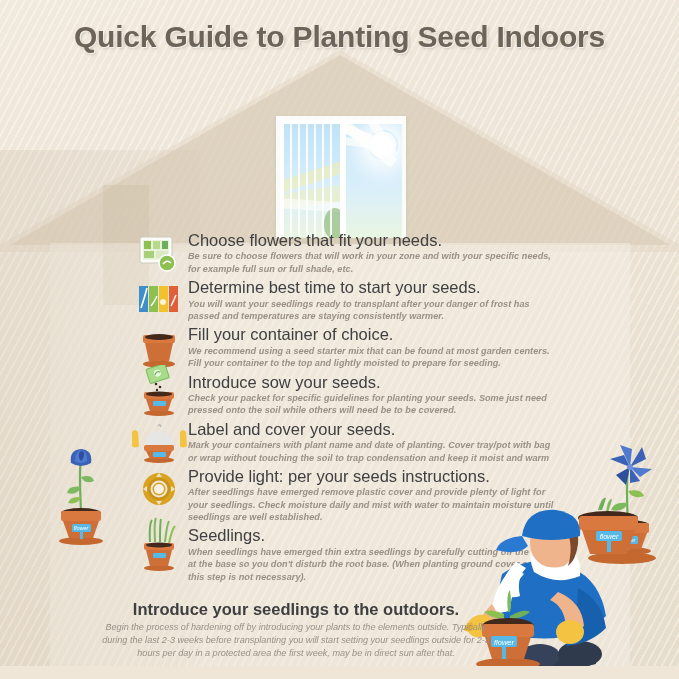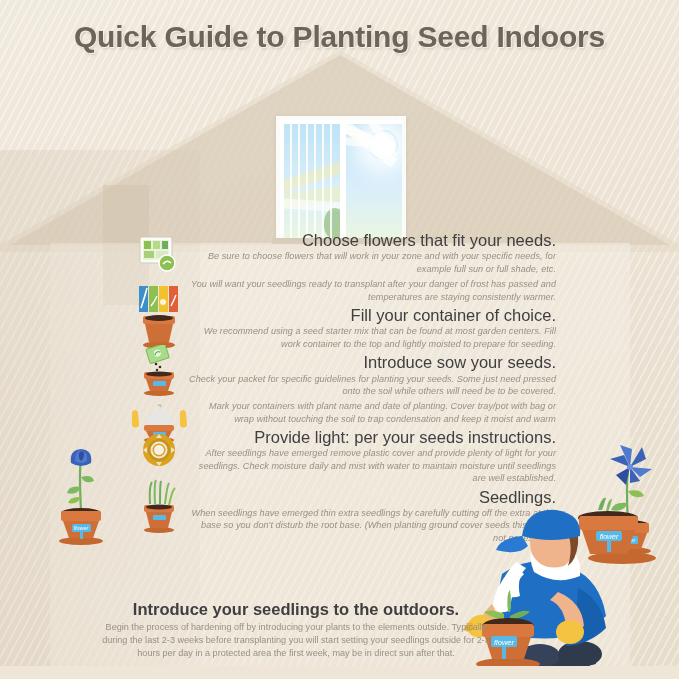--- a/index.html
+++ b/index.html
@@ -61,34 +61,34 @@
   .greenery{position:absolute;left:40px;bottom:0;width:22px;height:30px;border-radius:50% 50% 40% 40%;background:rgba(122,172,96,0.55);}
   .sill{position:absolute;left:272px;top:238px;width:138px;height:6px;background:rgba(215,204,184,0.85);}
 
   
   .title{
     position:absolute;left:0;right:0;top:20px;text-align:center;
     font-size:30px;font-weight:bold;color:#6d6459;letter-spacing:-0.2px;
     text-shadow:1px 1px 0 rgba(255,255,255,0.65),2px 2px 3px rgba(120,108,92,0.25);
   }
   
-  .steps{position:absolute;left:136px;top:231px;width:420px;text-align:right;}
+  .steps{position:absolute;left:136px;top:231px;width:420px;}
   .step{position:relative;padding-left:52px;margin-bottom:2px;}
   .step-icon{position:absolute;left:0;top:2px;width:46px;height:42px;}
   .step h3{
     margin:0;font-size:16.5px;font-weight:normal;color:#3f3f41;line-height:1.12;
   }
   .step p{
     margin:1px 0 3px 0;font-size:9.1px;font-style:italic;color:#9a9086;
-    line-height:1.36;letter-spacing:0.05px;
+    line-height:1.36;letter-spacing:0.05px;font-weight:bold;
   }
   
   .footer{position:absolute;left:96px;top:600px;width:400px;text-align:center;}
   .footer h3{margin:0;font-size:16.5px;font-weight:bold;color:#3f3f41;}
-  .footer p{margin:2px 0 0 0;font-size:9.1px;color:#9a9086;line-height:1.45;}
+  .footer p{margin:2px 0 0 0;font-size:9.1px;font-style:italic;color:#9a9086;line-height:1.45;}
 
   
   .sideflower{position:absolute;}
 
   
   .gardener{position:absolute;left:430px;top:496px;width:250px;height:183px;}
 </style>
 </head>
 <body>
 
@@ -153,34 +153,35 @@
           <rect x="3" y="6" width="9" height="26" fill="#3d8ec9"></rect>
           <rect x="13" y="6" width="9" height="26" fill="#8cc152"></rect>
           <rect x="23" y="6" width="9" height="26" fill="#f2c12e"></rect>
           <rect x="33" y="6" width="9" height="26" fill="#e1603a"></rect>
           <path d="M5 28 q4 -12 6 -20" stroke="#fff" stroke-width="1.6" fill="none"></path>
           <path d="M15 26 q4 -5 6 -10" stroke="#fff" stroke-width="1.4" fill="none"></path>
           <circle cx="27" cy="22" r="3" fill="#fff" opacity=".8"></circle>
           <path d="M35 26 q3 -6 5 -11" stroke="#fff" stroke-width="1.4" fill="none"></path>
         </svg>
       </div>
+      <h3>Determine best time to start your seeds.</h3>
       <p>You will want your seedlings ready to transplant after your danger of frost has passed and temperatures are staying consistently warmer.</p>
     </div>
 
     <div class="step">
       <div class="step-icon">
         <svg viewBox="0 0 46 42" width="46" height="42">
           <ellipse cx="23" cy="37" rx="16" ry="3.5" fill="#c4682f"></ellipse>
           <rect x="7" y="8" width="32" height="8" rx="2" fill="#d9793f"></rect>
           <path d="M9 16 L37 16 L33 34 L13 34 Z" fill="#cf6f38"></path>
           <ellipse cx="23" cy="10" rx="14" ry="3" fill="#43291b"></ellipse>
         </svg>
       </div>
       <h3>Fill your container of choice.</h3>
-      <p>We recommend using a seed starter mix that can be found at most garden centers. Fill work container to the top and lightly moisted to prepare for seeding.</p>
+      <p>We recommend using a seed starter mix that can be found at most garden centers. Fill your container to the top and lightly moisted to prepare for seeding.</p>
     </div>
 
     <div class="step">
       <div class="step-icon" style="top:-8px;height:52px;">
         <svg viewBox="0 0 46 52" width="46" height="52">
           <g transform="rotate(-18 22 10)">
             <rect x="12" y="1" width="20" height="15" rx="1.5" fill="#a8dc8a" stroke="#7bb85f"></rect>
             <circle cx="22" cy="8" r="3.5" fill="#e8f5dc"></circle>
             <path d="M19 9 q3 -4 6 -1" stroke="#6fae5a" stroke-width="1.2" fill="none"></path>
           </g>
@@ -204,20 +205,21 @@
           <path d="M2 10 q3 -4 6 0 l1 14 q-4 3 -7 0 z" fill="#f5c342"></path>
           <path d="M50 10 q3 -4 6 0 l1 14 q-4 3 -7 0 z" fill="#f5c342"></path>
           <ellipse cx="29" cy="38" rx="15" ry="3" fill="#c4682f"></ellipse>
           <path d="M16 16 q13 -14 26 0 l-2 8 H18 Z" fill="#e6e6e6" opacity=".95"></path>
           <path d="M28 4 q2 -3 3 1" stroke="#bbb" stroke-width="1.4" fill="none"></path>
           <rect x="14" y="23" width="30" height="6" rx="2" fill="#d9793f"></rect>
           <path d="M16 29 L42 29 L38 37 H20 Z" fill="#cf6f38"></path>
           <rect x="23" y="30" width="13" height="5" rx="1" fill="#57b9e8"></rect>
         </svg>
       </div>
+      <h3>Label and cover your seeds.</h3>
       <p>Mark your containers with plant name and date of planting. Cover tray/pot with bag or wrap without touching the soil to trap condensation and keep it moist and warm</p>
     </div>
 
     <div class="step">
       <div class="step-icon">
         <svg viewBox="0 0 46 42" width="46" height="42">
           <circle cx="23" cy="20" r="16" fill="#d9a321"></circle>
           <circle cx="23" cy="20" r="11" fill="#c8921a"></circle>
           <circle cx="23" cy="20" r="8.5" fill="#f0e8d6"></circle>
           <circle cx="23" cy="20" r="6.5" fill="#d9a321"></circle>

